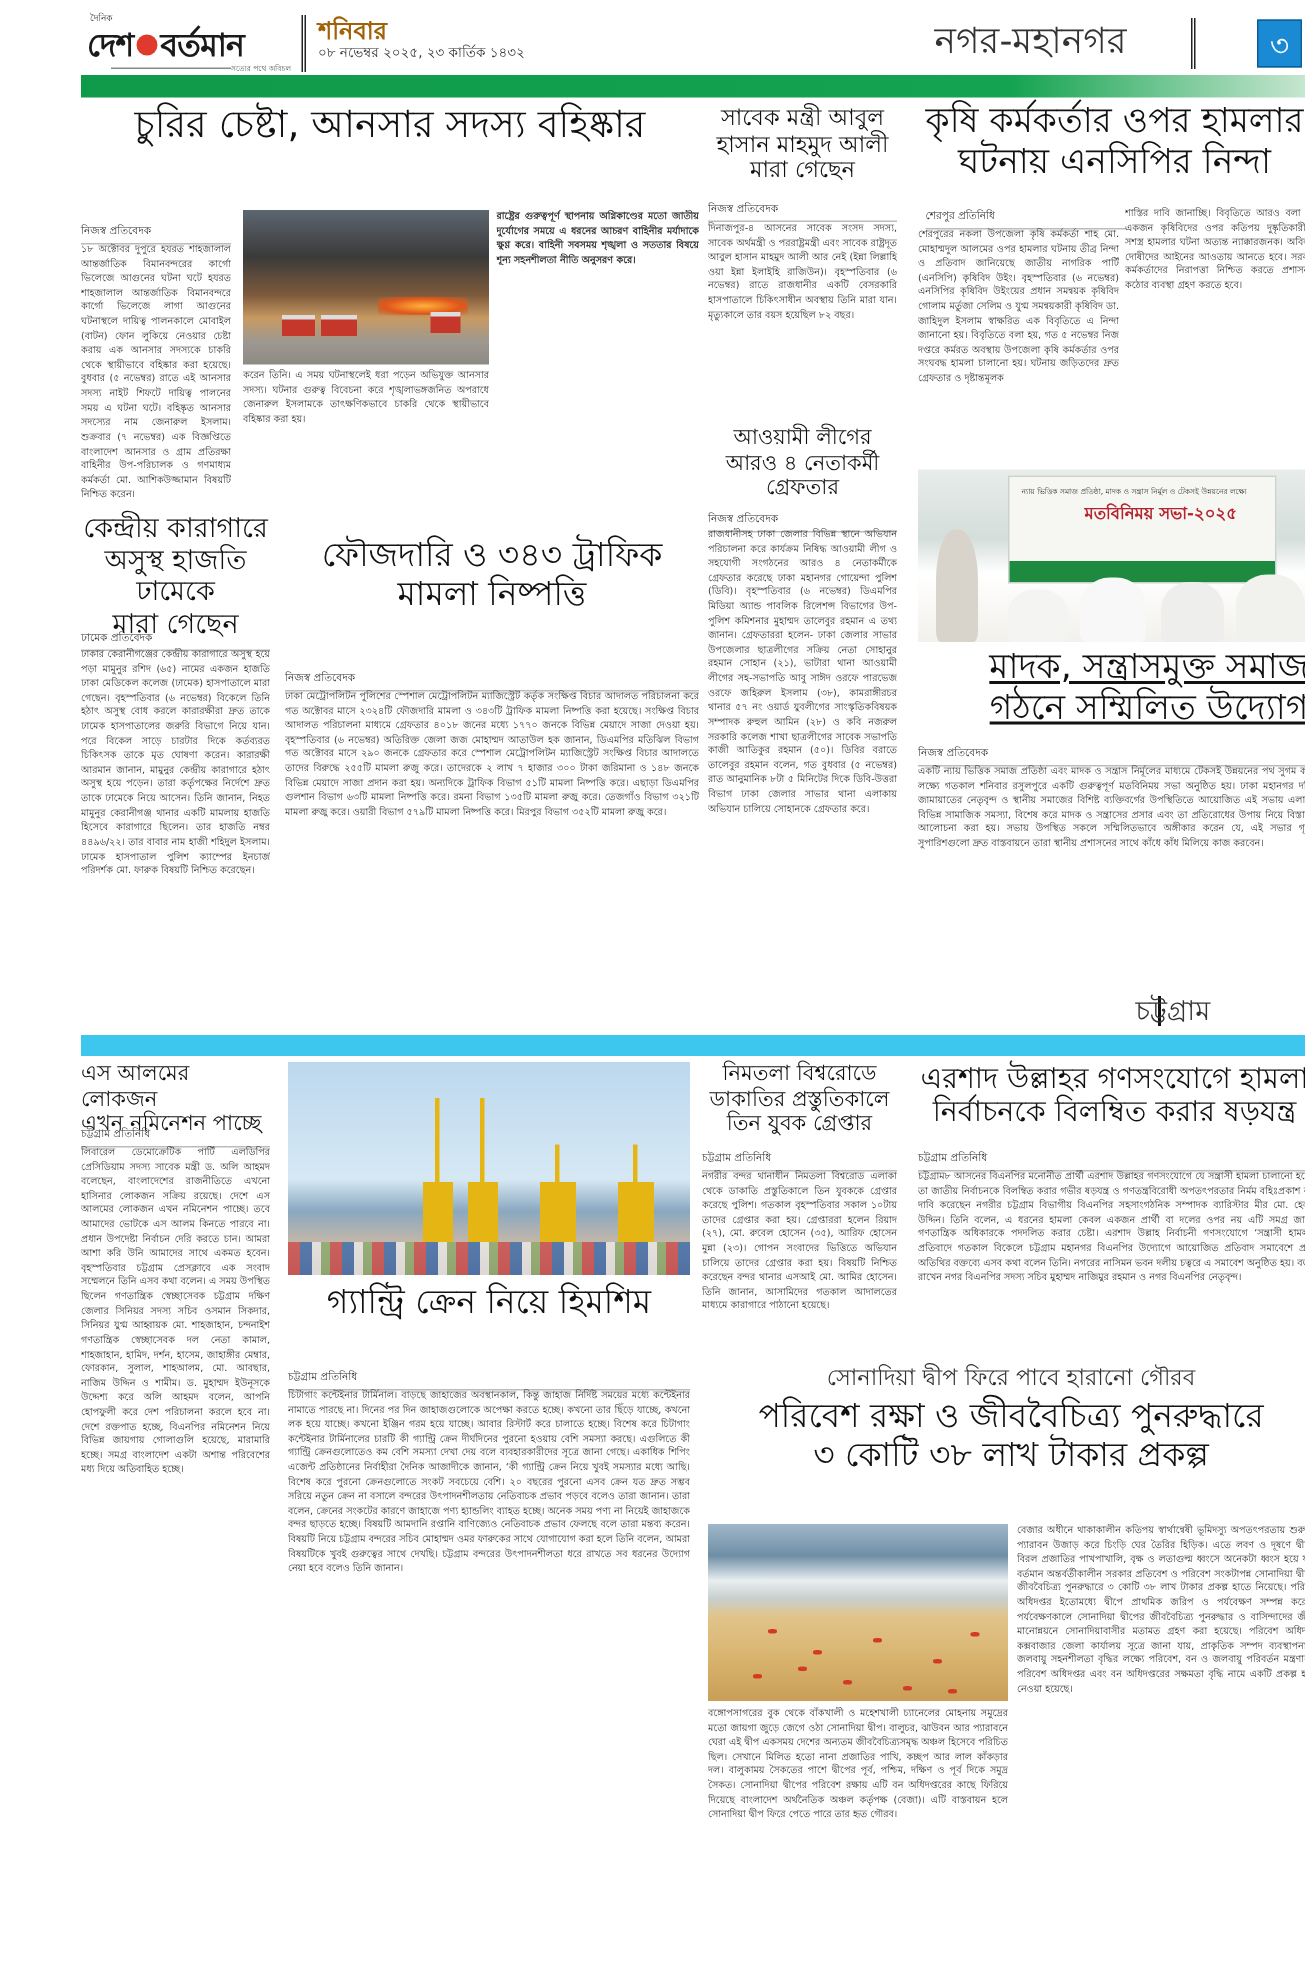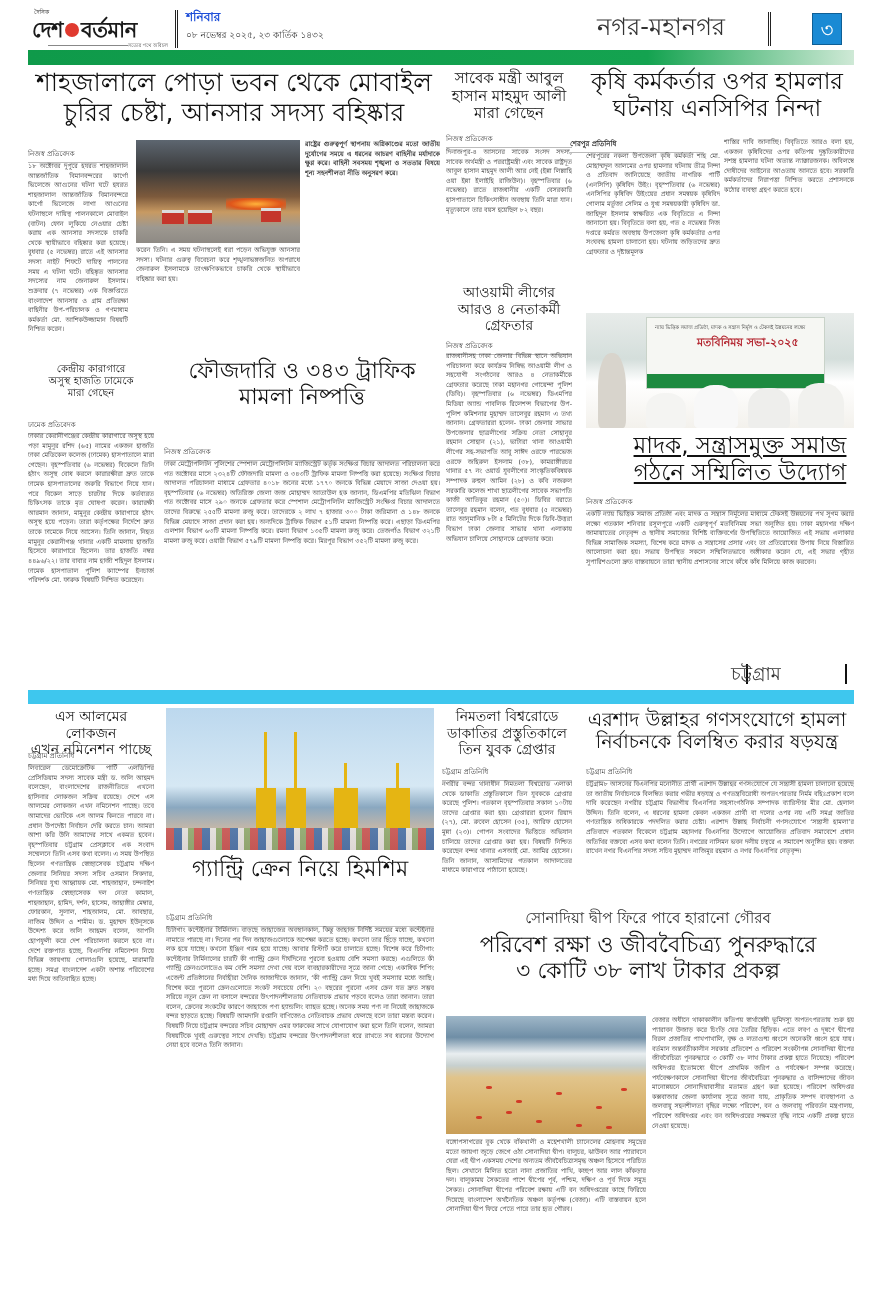--- a/index.html
+++ b/index.html
@@ -1,28 +1,28 @@
 <!DOCTYPE html>
 <html><head>
 <meta charset="utf-8">
 <style>
   * { box-sizing: border-box; margin: 0; padding: 0; }
   html, body { width: 870px; height: 1314px; background: #fff; overflow: hidden; }
   body { font-family: "DejaVu Sans", sans-serif; color: #222; position: relative; }
-  .abs { position: absolute; }
+  .abs { position: absolute; margin-left: 26px; }
 
   
   .masthead { left: 28px; top: 4px; width: 150px; height: 46px; }
   .mast-small { font-size: 6px; color: #333; position: absolute; left: 6px; top: 3px; }
   .mast-logo { position: absolute; left: 4px; top: 10px; font-size: 21px; font-weight: bold; color: #1a1a1a; letter-spacing: -0.5px; white-space: nowrap; font-family: "DejaVu Serif", serif; }
   .mast-dot { display: inline-block; width: 14px; height: 14px; border-radius: 50%; background: #e03a2f; vertical-align: middle; margin: 0 2px; position: relative; top: -2px; }
   .mast-tag { position: absolute; left: 20px; top: 38px; font-size: 5px; color: #555; }
   .mast-line { position: absolute; left: 20px; top: 41px; width: 80px; height: 1px; background: #888; }
   .hdr-sep { left: 175px; top: 10px; width: 3px; height: 38px; border-left: 1px solid #222; border-right: 1px solid #222; }
-  .hdr-day { left: 186px; top: 8px; font-size: 12px; font-weight: bold; color: #1d4ed8; }
+  .hdr-day { left: 186px; top: 8px; font-size: 16px; font-weight: bold; color: #a16207; }
   .hdr-date { left: 186px; top: 28px; font-size: 9px; color: #333; }
   .section-title { left: 597px; top: 8px; font-size: 24px; color: #333; }
   .hdr-sep2 { left: 768px; top: 12px; width: 3px; height: 34px; border-left: 1px solid #222; border-right: 1px solid #222; }
   .page-num { left: 812px; top: 13px; width: 30px; height: 32px; background: #1a8ad4; color: #fff; font-size: 20px; text-align: center; line-height: 32px; border: 1px solid #0e5f96; }
   .green-bar { left: 28px; top: 50px; width: 826px; height: 15px; background: linear-gradient(90deg, #0f9a4a 0%, #14a350 75%, #cfe9d6 100%); }
 
   
   .hl { color: #111; text-align: center; line-height: 1.18; font-family: "DejaVu Sans", sans-serif; }
   .byline { font-size: 7px; color: #333; border-bottom: 1px solid #bbb; padding-bottom: 2px; }
   .body-text { font-size: 6.4px; line-height: 1.5; color: #333; text-align: justify; }
@@ -59,21 +59,20 @@
 </div>
 <div class="abs hdr-sep"></div>
 <div class="abs hdr-day">শনিবার</div>
 <div class="abs hdr-date">০৮ নভেম্বর ২০২৫, ২৩ কার্তিক ১৪৩২</div>
 <div class="abs section-title">নগর-মহানগর</div>
 <div class="abs hdr-sep2"></div>
 <div class="abs page-num">৩</div>
 <div class="abs green-bar"></div>
 
 <div class="abs hl" style="left:28px;top:68px;width:412px;font-size:25px;">
-  <div>শাহজালালে পোড়া ভবন থেকে মোবাইল</div>
   <div>চুরির চেষ্টা, আনসার সদস্য বহিষ্কার</div>
 </div>
 <div class="abs byline" style="left:28px;top:148px;width:100px;">নিজস্ব প্রতিবেদক</div>
 <div class="abs body-text" style="left:28px;top:162px;width:100px;height:196px;overflow:hidden;">১৮ অক্টোবর দুপুরে হযরত শাহজালাল আন্তর্জাতিক বিমানবন্দরের কার্গো ভিলেজে আগুনের ঘটনা ঘটে হযরত শাহজালাল আন্তর্জাতিক বিমানবন্দরে কার্গো ভিলেজে লাগা আগুনের ঘটনাস্থলে দায়িত্ব পালনকালে মোবাইল (বাটন) ফোন লুকিয়ে নেওয়ার চেষ্টা করায় এক আনসার সদস্যকে চাকরি থেকে স্থায়ীভাবে বহিষ্কার করা হয়েছে। বুধবার (৫ নভেম্বর) রাতে এই আনসার সদস্য নাইট শিফটে দায়িত্ব পালনের সময় এ ঘটনা ঘটে। বহিষ্কৃত আনসার সদস্যের নাম জেনারুল ইসলাম। শুক্রবার (৭ নভেম্বর) এক বিজ্ঞপ্তিতে বাংলাদেশ আনসার ও গ্রাম প্রতিরক্ষা বাহিনীর উপ-পরিচালক ও গণমাধ্যম কর্মকর্তা মো. আশিকউজ্জামান বিষয়টি নিশ্চিত করেন।</div>
 <div class="abs photo photo-fire" style="left:136px;top:140px;width:164px;height:103px;">
   <div class="flame"></div>
   <div class="truck" style="left:26px;top:70px;width:22px;"></div>
   <div class="truck" style="left:52px;top:70px;width:24px;"></div>
   <div class="truck" style="left:125px;top:68px;width:20px;"></div>
 </div>
@@ -85,21 +84,21 @@
   <div>হাসান মাহমুদ আলী</div>
   <div>মারা গেছেন</div>
 </div>
 <div class="abs byline" style="left:446px;top:133px;width:126px;">নিজস্ব প্রতিবেদক</div>
 <div class="abs body-text" style="left:446px;top:148px;width:126px;height:130px;overflow:hidden;">দিনাজপুর-৪ আসনের সাবেক সংসদ সদস্য, সাবেক অর্থমন্ত্রী ও পররাষ্ট্রমন্ত্রী এবং সাবেক রাষ্ট্রদূত আবুল হাসান মাহমুদ আলী আর নেই (ইন্না লিল্লাহি ওয়া ইন্না ইলাইহি রাজিউন)। বৃহস্পতিবার (৬ নভেম্বর) রাতে রাজধানীর একটি বেসরকারি হাসপাতালে চিকিৎসাধীন অবস্থায় তিনি মারা যান। মৃত্যুকালে তার বয়স হয়েছিল ৮২ বছর।</div>
 
 <div class="abs hl" style="left:580px;top:68px;width:274px;font-size:23px;">
   <div>কৃষি কর্মকর্তার ওপর হামলার</div>
   <div>ঘটনায় এনসিপির নিন্দা</div>
 </div>
-<div class="abs byline" style="left:570px;top:138px;width:134px;font-weight:bold;">শেরপুর প্রতিনিধি</div>
+<div class="abs byline" style="left:591px;top:138px;width:134px;">শেরপুর প্রতিনিধি</div>
 <div class="abs body-text" style="left:586px;top:152px;width:134px;height:158px;overflow:hidden;">শেরপুরের নকলা উপজেলা কৃষি কর্মকর্তা শাহ মো. মোহাম্মদুল আলমের ওপর হামলার ঘটনায় তীব্র নিন্দা ও প্রতিবাদ জানিয়েছে জাতীয় নাগরিক পার্টি (এনসিপি) কৃষিবিদ উইং। বৃহস্পতিবার (৬ নভেম্বর) এনসিপির কৃষিবিদ উইংয়ের প্রধান সমন্বয়ক কৃষিবিদ গোলাম মর্তুজা সেলিম ও যুগ্ম সমন্বয়কারী কৃষিবিদ ডা. জাহিদুল ইসলাম স্বাক্ষরিত এক বিবৃতিতে এ নিন্দা জানানো হয়। বিবৃতিতে বলা হয়, গত ৫ নভেম্বর নিজ দপ্তরে কর্মরত অবস্থায় উপজেলা কৃষি কর্মকর্তার ওপর সংঘবদ্ধ হামলা চালানো হয়। ঘটনায় জড়িতদের দ্রুত গ্রেফতার ও দৃষ্টান্তমূলক</div>
 <div class="abs body-text" style="left:724px;top:138px;width:130px;height:172px;overflow:hidden;">শাস্তির দাবি জানাচ্ছি। বিবৃতিতে আরও বলা হয়, একজন কৃষিবিদের ওপর কতিপয় দুষ্কৃতিকারীদের সশস্ত্র হামলার ঘটনা অত্যন্ত ন্যাক্কারজনক। অবিলম্বে দোষীদের আইনের আওতায় আনতে হবে। সরকারি কর্মকর্তাদের নিরাপত্তা নিশ্চিত করতে প্রশাসনকে কঠোর ব্যবস্থা গ্রহণ করতে হবে।</div>
 
 <div class="abs hl" style="left:446px;top:284px;width:126px;font-size:14px;">
   <div>আওয়ামী লীগের</div>
   <div>আরও ৪ নেতাকর্মী</div>
   <div>গ্রেফতার</div>
 </div>
 <div class="abs byline" style="left:446px;top:340px;width:126px;">নিজস্ব প্রতিবেদক</div>
 <div class="abs body-text" style="left:446px;top:352px;width:126px;height:300px;overflow:hidden;">রাজধানীসহ ঢাকা জেলার বিভিন্ন স্থানে অভিযান পরিচালনা করে কার্যক্রম নিষিদ্ধ আওয়ামী লীগ ও সহযোগী সংগঠনের আরও ৪ নেতাকর্মীকে গ্রেফতার করেছে ঢাকা মহানগর গোয়েন্দা পুলিশ (ডিবি)। বৃহস্পতিবার (৬ নভেম্বর) ডিএমপির মিডিয়া অ্যান্ড পাবলিক রিলেশন্স বিভাগের উপ-পুলিশ কমিশনার মুহাম্মদ তালেবুর রহমান এ তথ্য জানান। গ্রেফতাররা হলেন- ঢাকা জেলার সাভার উপজেলার ছাত্রলীগের সক্রিয় নেতা সোহানুর রহমান সোহান (২১), ভাটারা থানা আওয়ামী লীগের সহ-সভাপতি আবু সাঈদ ওরফে পারভেজ ওরফে জহিরুল ইসলাম (৩৮), কামরাঙ্গীরচর থানার ৫৭ নং ওয়ার্ড যুবলীগের সাংস্কৃতিকবিষয়ক সম্পাদক রুহুল আমিন (২৮) ও কবি নজরুল সরকারি কলেজ শাখা ছাত্রলীগের সাবেক সভাপতি কাজী আতিকুর রহমান (৫০)। ডিবির বরাতে তালেবুর রহমান বলেন, গত বুধবার (৫ নভেম্বর) রাত আনুমানিক ৮টা ৫ মিনিটের দিকে ডিবি-উত্তরা বিভাগ ঢাকা জেলার সাভার থানা এলাকায় অভিযান চালিয়ে সোহানকে গ্রেফতার করে।</div>
@@ -110,21 +109,21 @@
     <div class="banner-title" style="left:50px;top:16px;font-size:11px;">মতবিনিময় সভা-২০২৫</div>
     <div class="banner-green"></div>
   </div>
   <div class="person" style="left:12px;top:40px;width:28px;height:75px;background:#d8d4cc;"></div>
   <div class="person" style="left:60px;top:80px;width:40px;height:35px;background:#f4f4f2;"></div>
   <div class="person" style="left:108px;top:72px;width:44px;height:43px;background:#f8f8f8;"></div>
   <div class="person" style="left:162px;top:75px;width:42px;height:40px;background:#eeeeec;"></div>
   <div class="person" style="left:212px;top:70px;width:46px;height:45px;background:#f1f1ee;"></div>
 </div>
 
-<div class="abs hl" style="left:28px;top:363px;width:126px;font-size:10px;">
+<div class="abs hl" style="left:28px;top:342px;width:126px;font-size:18px;">
   <div>কেন্দ্রীয় কারাগারে</div>
   <div>অসুস্থ হাজতি ঢামেকে</div>
   <div>মারা গেছেন</div>
 </div>
 <div class="abs byline" style="left:28px;top:419px;width:126px;">ঢামেক প্রতিবেদক</div>
 <div class="abs body-text" style="left:28px;top:432px;width:126px;height:240px;overflow:hidden;">ঢাকার কেরানীগঞ্জের কেন্দ্রীয় কারাগারে অসুস্থ হয়ে পড়া মামুনুর রশিদ (৬৫) নামের একজন হাজতি ঢাকা মেডিকেল কলেজ (ঢামেক) হাসপাতালে মারা গেছেন। বৃহস্পতিবার (৬ নভেম্বর) বিকেলে তিনি হঠাৎ অসুস্থ বোধ করলে কারারক্ষীরা দ্রুত তাকে ঢামেক হাসপাতালের জরুরি বিভাগে নিয়ে যান। পরে বিকেল সাড়ে চারটার দিকে কর্তব্যরত চিকিৎসক তাকে মৃত ঘোষণা করেন। কারারক্ষী আরমান জানান, মামুনুর কেন্দ্রীয় কারাগারে হঠাৎ অসুস্থ হয়ে পড়েন। তারা কর্তৃপক্ষের নির্দেশে দ্রুত তাকে ঢামেকে নিয়ে আসেন। তিনি জানান, নিহত মামুনুর কেরানীগঞ্জ থানার একটি মামলায় হাজতি হিসেবে কারাগারে ছিলেন। তার হাজতি নম্বর ৪৪৯৬/২২। তার বাবার নাম হাজী শহিদুল ইসলাম। ঢামেক হাসপাতাল পুলিশ ক্যাম্পের ইনচার্জ পরিদর্শক মো. ফারুক বিষয়টি নিশ্চিত করেছেন।</div>
 
 <div class="abs hl" style="left:164px;top:358px;width:276px;font-size:22px;">
   <div>ফৌজদারি ও ৩৪৩ ট্রাফিক</div>
   <div>মামলা নিষ্পত্তি</div>
@@ -137,21 +136,21 @@
   <div>গঠনে সম্মিলিত উদ্যোগ</div>
 </div>
 <div class="abs byline" style="left:586px;top:496px;width:268px;">নিজস্ব প্রতিবেদক</div>
 <div class="abs body-text" style="left:586px;top:510px;width:268px;height:140px;overflow:hidden;">একটি ন্যায় ভিত্তিক সমাজ প্রতিষ্ঠা এবং মাদক ও সন্ত্রাস নির্মূলের মাধ্যমে টেকসই উন্নয়নের পথ সুগম করার লক্ষ্যে গতকাল শনিবার রসুলপুরে একটি গুরুত্বপূর্ণ মতবিনিময় সভা অনুষ্ঠিত হয়। ঢাকা মহানগর দক্ষিণ জামায়াতের নেতৃবৃন্দ ও স্থানীয় সমাজের বিশিষ্ট ব্যক্তিবর্গের উপস্থিতিতে আয়োজিত এই সভায় এলাকার বিভিন্ন সামাজিক সমস্যা, বিশেষ করে মাদক ও সন্ত্রাসের প্রসার এবং তা প্রতিরোধের উপায় নিয়ে বিস্তারিত আলোচনা করা হয়। সভায় উপস্থিত সকলে সম্মিলিতভাবে অঙ্গীকার করেন যে, এই সভার গৃহীত সুপারিশগুলো দ্রুত বাস্তবায়নে তারা স্থানীয় প্রশাসনের সাথে কাঁধে কাঁধ মিলিয়ে কাজ করবেন।</div>
 
 <div class="abs ctg-bar1"></div>
 <div class="abs ctg-label" style="left:731px;">চট্টগ্রাম</div>
 <div class="abs ctg-bar2"></div>
 <div class="abs blue-bar"></div>
 
-<div class="abs hl" style="left:28px;top:708px;width:126px;font-size:14px;text-align:center;">
+<div class="abs hl" style="left:28px;top:708px;width:126px;font-size:14px;text-align:left;">
   <div>এস আলমের লোকজন</div>
   <div>এখন নমিনেশন পাচ্ছে</div>
 </div>
 <div class="abs byline" style="left:28px;top:750px;width:126px;">চট্টগ্রাম প্রতিনিধি</div>
 <div class="abs body-text" style="left:28px;top:764px;width:126px;height:548px;overflow:hidden;">লিবারেল ডেমোক্রেটিক পার্টি এলডিপির প্রেসিডিয়াম সদস্য সাবেক মন্ত্রী ড. অলি আহমদ বলেছেন, বাংলাদেশের রাজনীতিতে এখনো হাসিনার লোকজন সক্রিয় রয়েছে। দেশে এস আলমের লোকজন এখন নমিনেশন পাচ্ছে। তবে আমাদের ভোটকে এস আলম কিনতে পারবে না। প্রধান উপদেষ্টা নির্বাচন দেরি করতে চান। আমরা আশা করি উনি আমাদের সাথে একমত হবেন। বৃহস্পতিবার চট্টগ্রাম প্রেসক্লাবে এক সংবাদ সম্মেলনে তিনি এসব কথা বলেন। এ সময় উপস্থিত ছিলেন গণতান্ত্রিক স্বেচ্ছাসেবক চট্টগ্রাম দক্ষিণ জেলার সিনিয়র সদস্য সচিব ওসমান সিকদার, সিনিয়র যুগ্ম আহ্বায়ক মো. শাহজাহান, চন্দনাইশ গণতান্ত্রিক স্বেচ্ছাসেবক দল নেতা কামাল, শাহজাহান, হামিদ, দর্শন, হাসেম, জাহাঙ্গীর মেম্বার, ফোরকান, সুলাল, শাহআলম, মো. আবছার, নাজিম উদ্দিন ও শামীম। ড. মুহাম্মদ ইউনূসকে উদ্দেশ্য করে অলি আহমদ বলেন, আপনি হোপফুলী করে দেশ পরিচালনা করলে হবে না। দেশে রক্তপাত হচ্ছে, বিএনপির নমিনেশন নিয়ে বিভিন্ন জায়গায় গোলাগুলি হয়েছে, মারামারি হচ্ছে। সমগ্র বাংলাদেশ একটা অশান্ত পরিবেশের মধ্য দিয়ে অতিবাহিত হচ্ছে।</div>
 
 <div class="abs photo photo-cranes" style="left:166px;top:708px;width:268px;height:142px;">
   <div class="crane" style="left:98px;top:24px;width:3px;height:80px;"></div>
   <div class="crane" style="left:90px;top:80px;width:20px;height:40px;"></div>
   <div class="crane" style="left:128px;top:24px;width:3px;height:80px;"></div>

